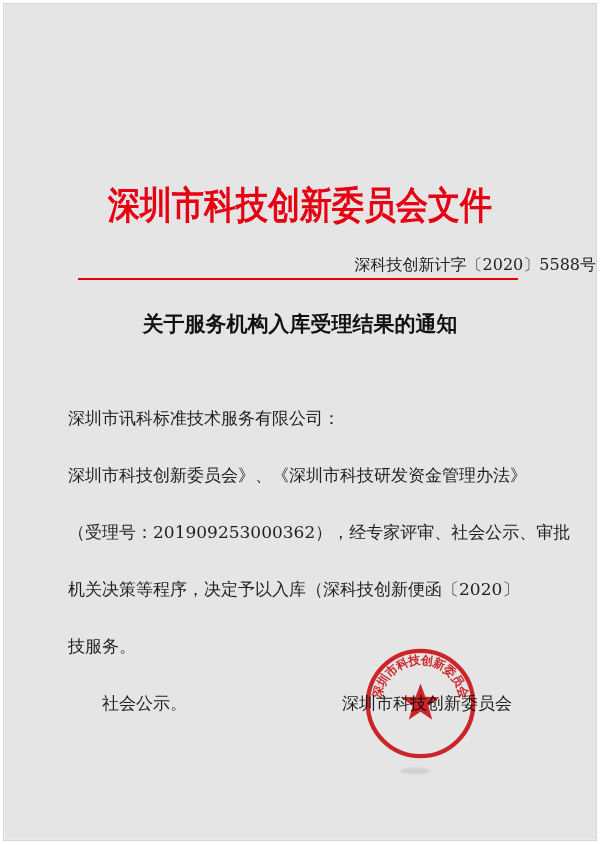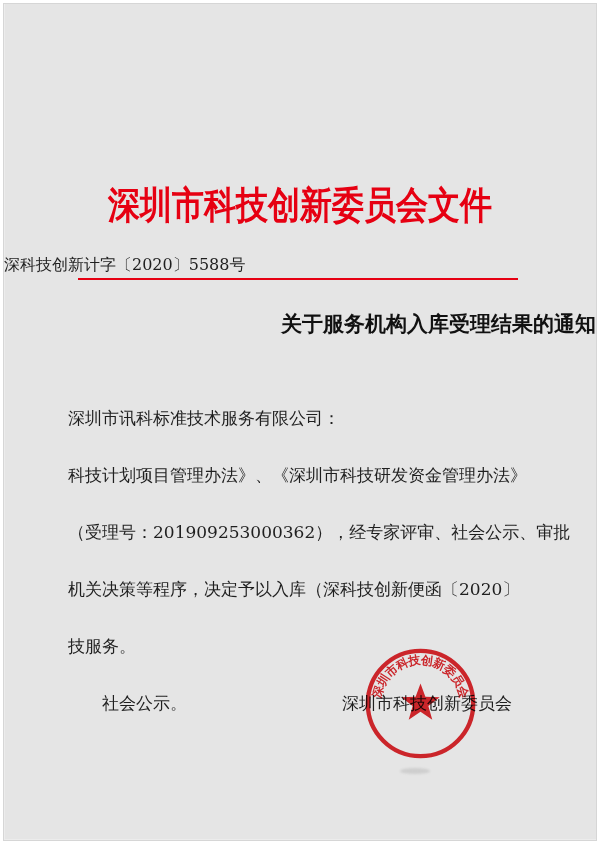--- a/index.html
+++ b/index.html
@@ -37,39 +37,39 @@
     letter-spacing: 0px;
     transform: scaleY(1.18);
     transform-origin: center top;
     white-space: nowrap;
   }
   .doc-number {
     position: absolute;
     top: 251px;
     left: 0;
     width: 100%;
-    text-align: left;
+    text-align: right;
     font-size: 16px;
     color: var(--text-black, #1f1f1f);
     white-space: nowrap;
   }
   .red-line {
     position: absolute;
     top: 274px;
     left: 74px;
     width: 440px;
     height: 2px;
     background: var(--header-red, #e60012);
   }
   .notice-title {
     position: absolute;
     top: 306px;
     left: 0;
     width: 100%;
-    text-align: right;
+    text-align: center;
     font-size: 21px;
     font-weight: bold;
     color: #111111;
     white-space: nowrap;
   }
   .body-text {
     position: absolute;
     top: 371px;
     left: 64px;
     width: 470px;
@@ -134,21 +134,21 @@
     <div class="org-title">深圳市科技创新委员会文件</div>
 
     <div class="doc-number">深科技创新计字〔2020〕5588号</div>
 
     <div class="red-line"></div>
 
     <div class="notice-title">关于服务机构入库受理结果的通知</div>
 
     <div class="body-text">
       <div class="line">深圳市讯科标准技术服务有限公司：</div>
-      <div class="line">科技计划项目管理办法》、《深圳市科技研发资金管理办法》</div>
+      <div class="line">深圳市科技创新委员会》、《深圳市科技研发资金管理办法》</div>
       <div class="line">（受理号：201909253000362），经专家评审、社会公示、审批</div>
       <div class="line">机关决策等程序，决定予以入库（深科技创新便函〔2020〕</div>
       <div class="line">技服务。</div>
       <div class="line">　　社会公示。</div>
     </div>
 
     <div class="sign-org">深圳市科技创新委员会</div>
 
 
     <svg class="seal" viewBox="0 0 120 120" xmlns="http://www.w3.org/2000/svg" xmlns:xlink="http://www.w3.org/1999/xlink">

